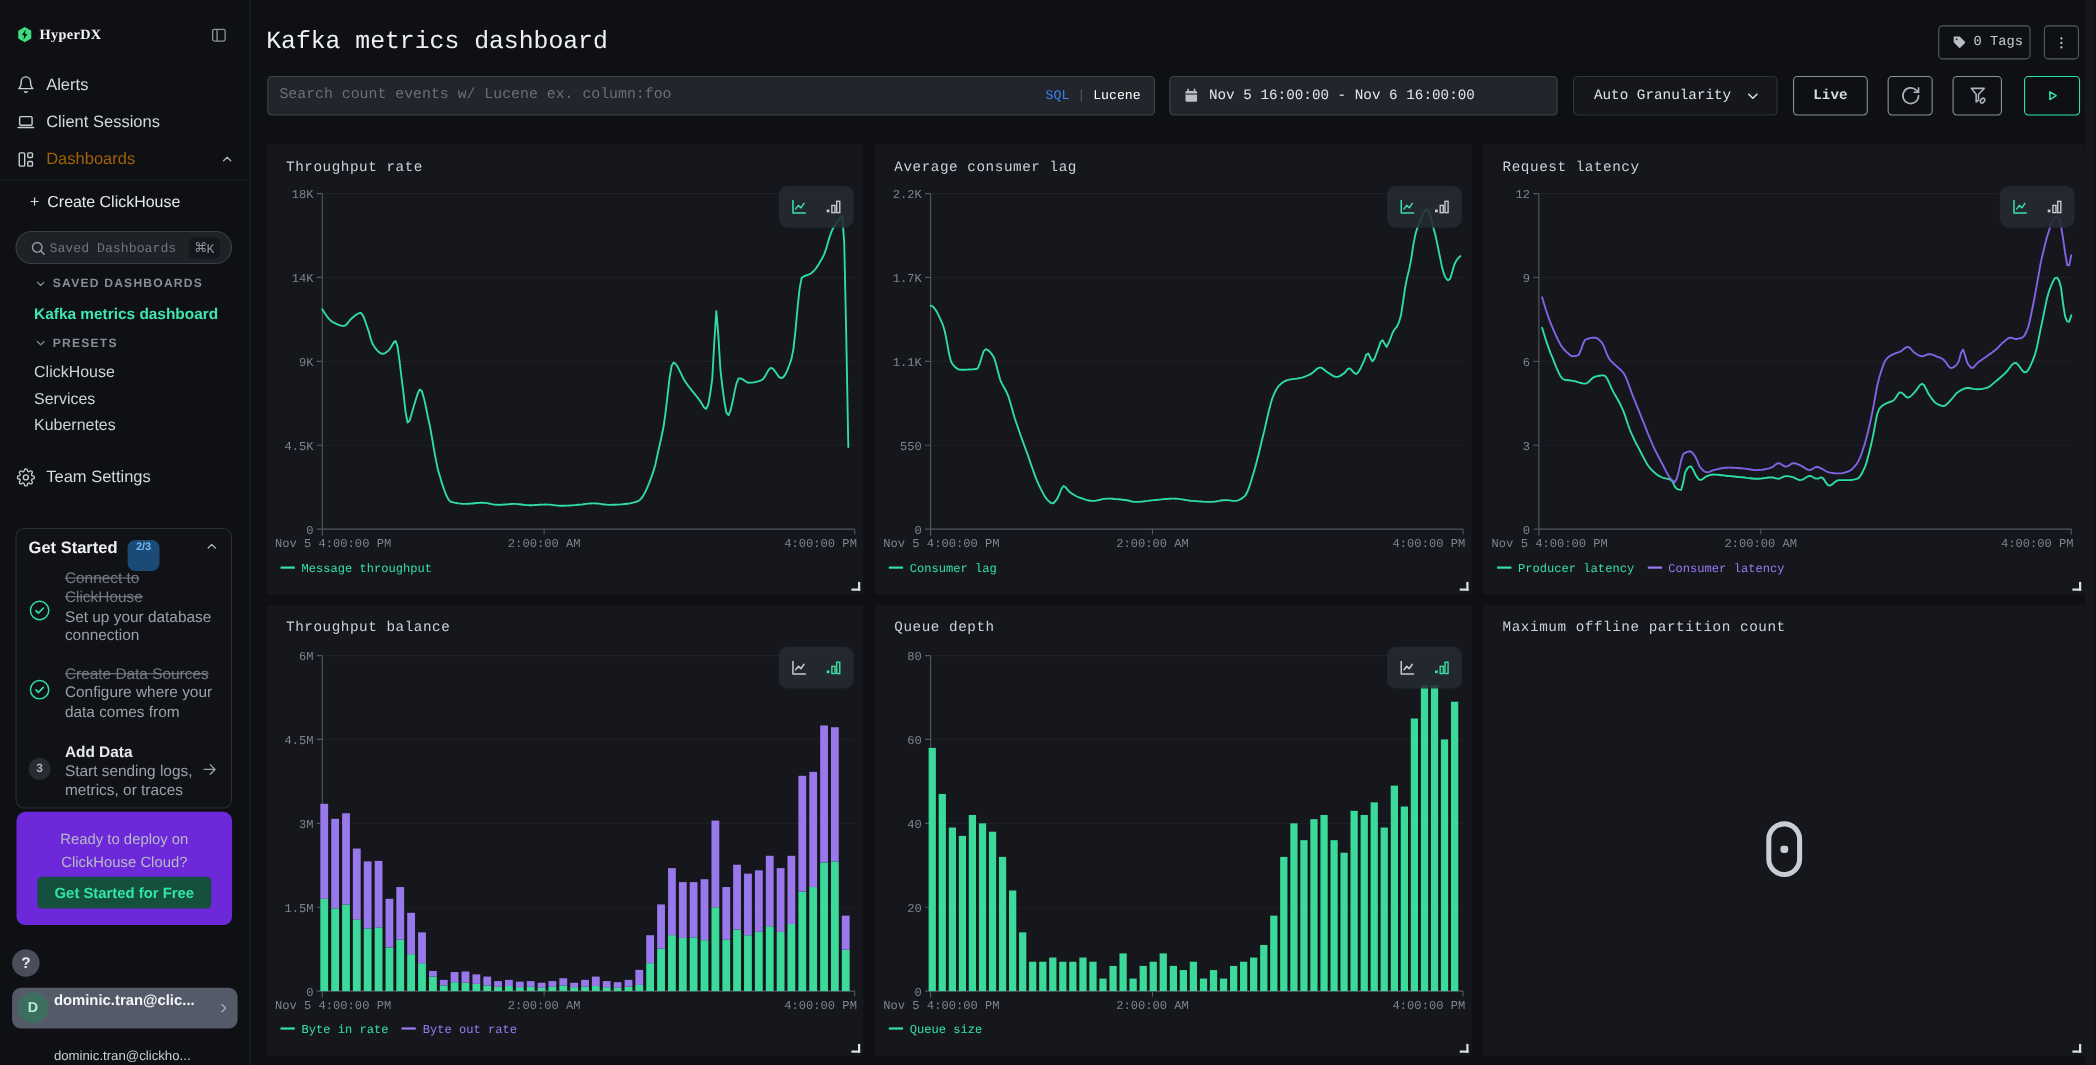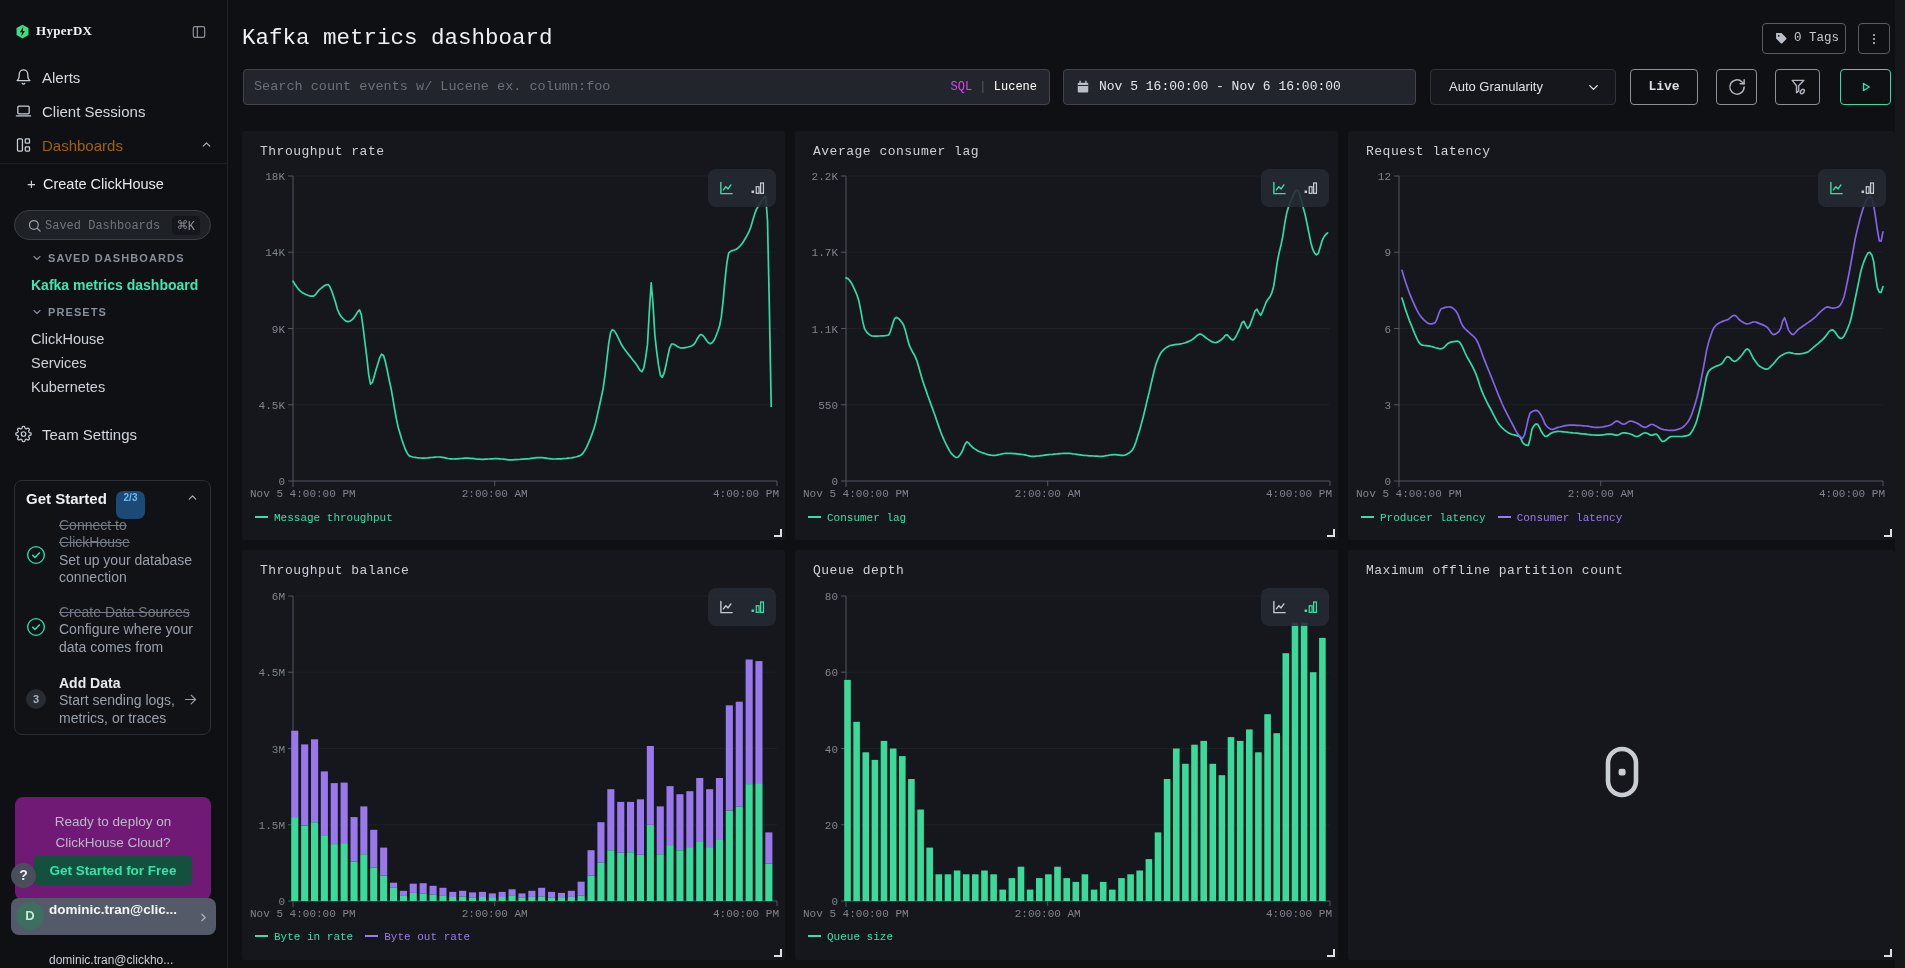--- a/index.html
+++ b/index.html
@@ -26,21 +26,21 @@
 #gscard .b23 { position:absolute; left:101px; top:10px; width:29px; height:28px; border-radius:7px; background:#1a4a75; color:#72b8ef; font-size:10px; font-weight:bold; text-align:center; line-height:14px; }
 #gscard .chv { position:absolute; right:11px; top:9px; }
 .gci { position:absolute; left:11px; }
 .gnum { position:absolute; left:11px; width:20px; height:20px; border-radius:50%; background:#272b32; color:#a9afb9; font-size:11px; font-weight:bold; text-align:center; line-height:20px; }
 .gtx { position:absolute; left:44px; font-size:14px; line-height:17.4px; }
 .strike { color:#757b86; text-decoration:line-through; }
 .gdesc { color:#99a0ab; }
 .gbold { color:#e8eaee; font-weight:bold; }
 .garr { position:absolute; right:12px; }
 
-#cloud { position:absolute; left:15px; top:797px; width:196px; height:103px; border-radius:8px; background:#701a75; }
+#cloud { position:absolute; left:15px; top:738px; width:196px; height:103px; border-radius:8px; background:#6d28d9; }
 #cloud .t { margin-top:14px; text-align:center; font-size:13.5px; color:#b6bcc6; line-height:21px; }
 #cloud .btn { position:absolute; left:19px; top:59px; width:158px; height:29px; background:#15503e; border-radius:4px; color:#32e6a8; font-weight:bold; font-size:13.5px; text-align:center; line-height:29px; }
 #help { position:absolute; left:11px; top:863px; width:25px; height:25px; border-radius:50%; background:#4a4e5a; color:#e8eaee; font-size:14px; font-weight:bold; text-align:center; line-height:25px; }
 #uchip { position:absolute; left:11px; top:898px; width:205px; height:37px; border-radius:8px; background:#545a67; }
 #uchip .av { position:absolute; left:5px; top:4px; width:28px; height:28px; border-radius:50%; background:#3e6e60; color:#b7efd0; font-size:13px; font-weight:bold; text-align:center; line-height:28px; }
 #uchip .l1 { position:absolute; left:38px; top:4px; font-size:13.5px; font-weight:bold; color:#f4f5f8; }
 #uchip .l2 { position:absolute; left:38px; top:20px; font-size:12px; color:#c9ced8;margin-top:35px; }
 #uchip .cr { position:absolute; right:6px; top:12px; }
 
 #title { position:absolute; left:242px; top:25px; font-family:"Liberation Mono",monospace; font-weight:normal; font-size:22.5px; color:#eef0f4; letter-spacing:0px; }
@@ -52,21 +52,21 @@
 #dotsbtn .ic { position:absolute; left:8px; top:8px; line-height:0; }
 
 .tb { position:absolute; top:69px; height:36px; border-radius:4px; }
 #srch { left:243px; width:807px; background:#22252b; border:1px solid #40444d; }
 #srch .ph { position:absolute; left:10px; top:9px; font-family:"Liberation Mono",monospace; font-size:13.5px; color:#6a6f79; }
 #srch .langs { position:absolute; right:12px; top:10px; font-family:"Liberation Mono",monospace; font-size:12px; }
 #date { left:1063px; width:353px; background:#22252b; border:1px solid #40444d; }
 #date .ic { position:absolute; left:12px; top:10px; line-height:0; }
 #date .tx { position:absolute; left:35px; top:9px; font-family:"Liberation Mono",monospace; font-size:13px; color:#e4e7ec; }
 #gran { left:1430px; width:186px; background:#15171c; border:1px solid #2f333b; }
-#gran .tx { position:absolute; left:18px; top:9px; font-family:Liberation Sans, sans-serif; font-size:13px; color:#dfe2e8; }
+#gran .tx { position:absolute; left:18px; top:9px; font-family:Liberation Mono, monospace; font-size:13px; color:#dfe2e8; }
 #gran .ch { position:absolute; right:14px; top:10px; line-height:0; }
 #live { left:1630px; width:68px; border:1px solid #8b909a; }
 #live .tx { position:absolute; left:50%; transform:translateX(-50%); top:9px; font-family:"Liberation Mono",monospace; font-weight:bold; font-size:13px; color:#d9dce3; }
 .ibtn { border:1px solid #8b909a; }
 .ibtn .ic { position:absolute; left:50%; top:50%; transform:translate(-50%,-50%); line-height:0; }
 #rfr { left:1716px; width:41px; }
 #flt { left:1775px; width:45px; }
 #ply { left:1840px; width:51px; border-color:#2be3a7; }
 
 .panel { position:absolute; background:#15171c; border-radius:3px; }
@@ -200,21 +200,21 @@
   </div>
 <div class="hbtn" id="dotsbtn">
     <span class="ic"><svg width="14" height="14" viewBox="0 0 24 24" fill="#c4c9d1">
         <circle cx="12" cy="5" r="1.7"></circle>
         <circle cx="12" cy="12" r="1.7"></circle>
         <circle cx="12" cy="19" r="1.7"></circle>
       </svg></span>
   </div>
 <div class="tb" id="srch">
     <span class="ph">Search count events w/ Lucene ex. column:foo</span>
-    <span class="langs"><span style="color:#d946ef">SQL</span><span style="color:#555a63"> | </span><span style="color:#ffffff">Lucene</span></span>
+    <span class="langs"><span style="color:#3b82f6">SQL</span><span style="color:#555a63"> | </span><span style="color:#ffffff">Lucene</span></span>
   </div>
 <div class="tb" id="date">
     <span class="ic"><svg width="14" height="14" viewBox="0 0 24 24" fill="#b9bec7">
         <path d="M7 2v3M17 2v3" stroke="#b9bec7" stroke-width="2.4" stroke-linecap="round"></path>
         <rect x="3" y="4.5" width="18" height="17" rx="2"></rect>
         <rect x="3" y="8.6" width="18" height="1.6" fill="#17191e"></rect>
       </svg></span>
     <span class="tx">Nov 5 16:00:00 - Nov 6 16:00:00</span>
   </div>
 <div class="tb" id="gran">

